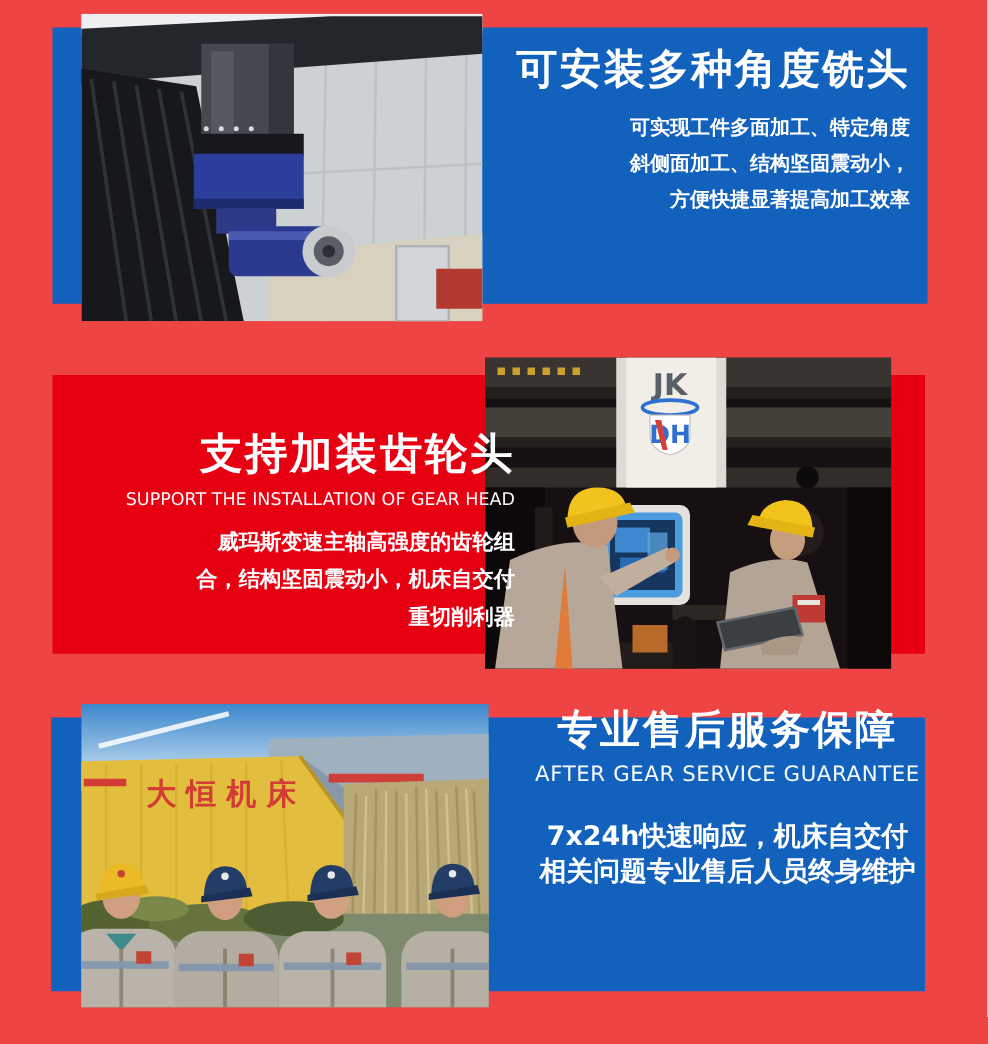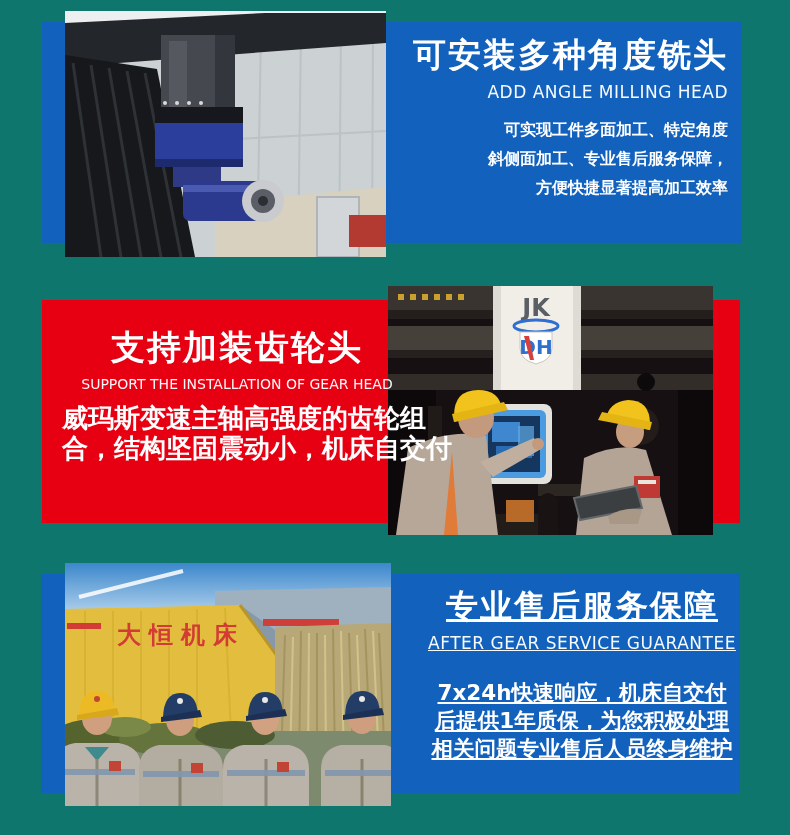--- a/index.html
+++ b/index.html
@@ -1,17 +1,17 @@
 <!DOCTYPE html>
 <html><head>
 <meta charset="utf-8">
 <style>
   html,body{margin:0;padding:0;background:#ffffff;}
   .page{
-    position:relative;width:790px;height:835px;background:#0f766e;overflow:hidden;
+    position:relative;width:790px;height:835px;background:#ef4444;overflow:hidden;
     font-family:"DejaVu Sans","Liberation Sans",sans-serif;
   }
   .panel{position:absolute;}
   .panel.blue{background:#1161bd;}
   .panel.red{background:#e60012;}
   .photo{position:absolute;display:block;}
   .textblock{position:absolute;color:#ffffff;}
   .sec-title{font-weight:700;letter-spacing:2px;line-height:1.15;}
   .sec-sub{font-weight:400;letter-spacing:.5px;opacity:.97;}
   .sec-body{font-weight:600;}
@@ -21,29 +21,29 @@
   #panel-1{left:42px;top:22px;width:700px;height:221px;}
   #photo-1{left:65px;top:11px;width:321px;height:246px;}
   #text-1{right:62px;top:36px;width:360px;text-align:right;}
   #text-1 .sec-title{font-size:33px;}
   #text-1 .sec-sub{font-size:17px;margin-top:8px;}
   #text-1 .sec-body{margin-top:13px;font-size:16px;line-height:29px;}
 
   
   #panel-2{left:42px;top:300px;width:698px;height:223px;}
   #photo-2{left:388px;top:286px;width:325px;height:249px;}
-  #text-2{left:62px;top:328px;width:350px;text-align:center;}
+  #text-2{left:62px;top:344px;width:350px;text-align:right;}
   #text-2 .sec-title{font-size:34px;}
   #text-2 .sec-sub{font-size:14px;margin-top:9px;letter-spacing:0;}
-  #text-2 .sec-body{margin-top:11px;font-size:26px;line-height:30px;}
+  #text-2 .sec-body{margin-top:11px;font-size:17px;line-height:30px;}
 
   
   #panel-3{left:41px;top:574px;width:699px;height:219px;}
   #photo-3{left:65px;top:563px;width:326px;height:243px;}
-  #text-3{left:424px;top:588px;width:316px;text-align:center;text-decoration:underline;}
+  #text-3{left:424px;top:565px;width:316px;text-align:center;}
   #text-3 .sec-title{font-size:32px;}
   #text-3 .sec-sub{font-size:17px;margin-top:8px;}
   #text-3 .sec-body{margin-top:26px;font-size:21.5px;line-height:28px;}
 </style>
 </head>
 <body>
 
 <div class="page">
 
   <section>
@@ -86,24 +86,23 @@
       <rect x="108" y="156" width="48" height="20" fill="#2e3a85"></rect>
       <rect x="118" y="170" width="84" height="40" rx="7" fill="#2b3a8f"></rect>
       <rect x="118" y="174" width="84" height="7" fill="#4a5ab0"></rect>
       <circle cx="198" cy="190" r="21" fill="#c9cbce"></circle>
       <circle cx="198" cy="190" r="12" fill="#5b5e66"></circle>
       <circle cx="198" cy="190" r="5" fill="#2b2e33"></circle>
     </svg>
 
     <div id="text-1" class="textblock">
       <div class="sec-title">可安装多种角度铣头</div>
-      <div class="sec-sub">ADD ANGLE MILLING HEAD</div>
       <div class="sec-body">
         <div>可实现工件多面加工、特定角度</div>
-        <div>斜侧面加工、专业售后服务保障，</div>
+        <div>斜侧面加工、结构坚固震动小，</div>
         <div>方便快捷显著提高加工效率</div>
       </div>
     </div>
   </section>
 
   <section>
     <div id="panel-2" class="panel red"></div>
 
     <svg id="photo-2" class="photo" viewBox="0 0 325 249" xmlns="http://www.w3.org/2000/svg">
       <rect width="325" height="249" fill="#171013"></rect>
@@ -164,20 +163,21 @@
         <path d="M220 230 q18 -10 34 -6 l-4 14 h-28 Z" fill="#a99885"></path>
       </g>
     </svg>
 
     <div id="text-2" class="textblock">
       <div class="sec-title">支持加装齿轮头</div>
       <div class="sec-sub">SUPPORT THE INSTALLATION OF GEAR HEAD</div>
       <div class="sec-body">
         <div>威玛斯变速主轴高强度的齿轮组</div>
         <div>合，结构坚固震动小，机床自交付</div>
+        <div>重切削利器</div>
       </div>
     </div>
   </section>
 
   <section>
     <div id="panel-3" class="panel blue"></div>
 
     <svg id="photo-3" class="photo" viewBox="0 0 326 243" xmlns="http://www.w3.org/2000/svg">
       <defs>
         <linearGradient id="sky3" x1="0" y1="0" x2="0" y2="1">
@@ -274,19 +274,18 @@
           <rect x="260" y="207" width="66" height="6" fill="#8296ad" opacity="0.9"></rect>
         </g>
       </g>
     </svg>
 
     <div id="text-3" class="textblock">
       <div class="sec-title">专业售后服务保障</div>
       <div class="sec-sub">AFTER GEAR SERVICE GUARANTEE</div>
       <div class="sec-body">
         <div>7x24h快速响应，机床自交付</div>
-        <div>后提供1年质保，为您积极处理</div>
         <div>相关问题专业售后人员终身维护</div>
       </div>
     </div>
   </section>
 
 </div>
 
 </body></html>

